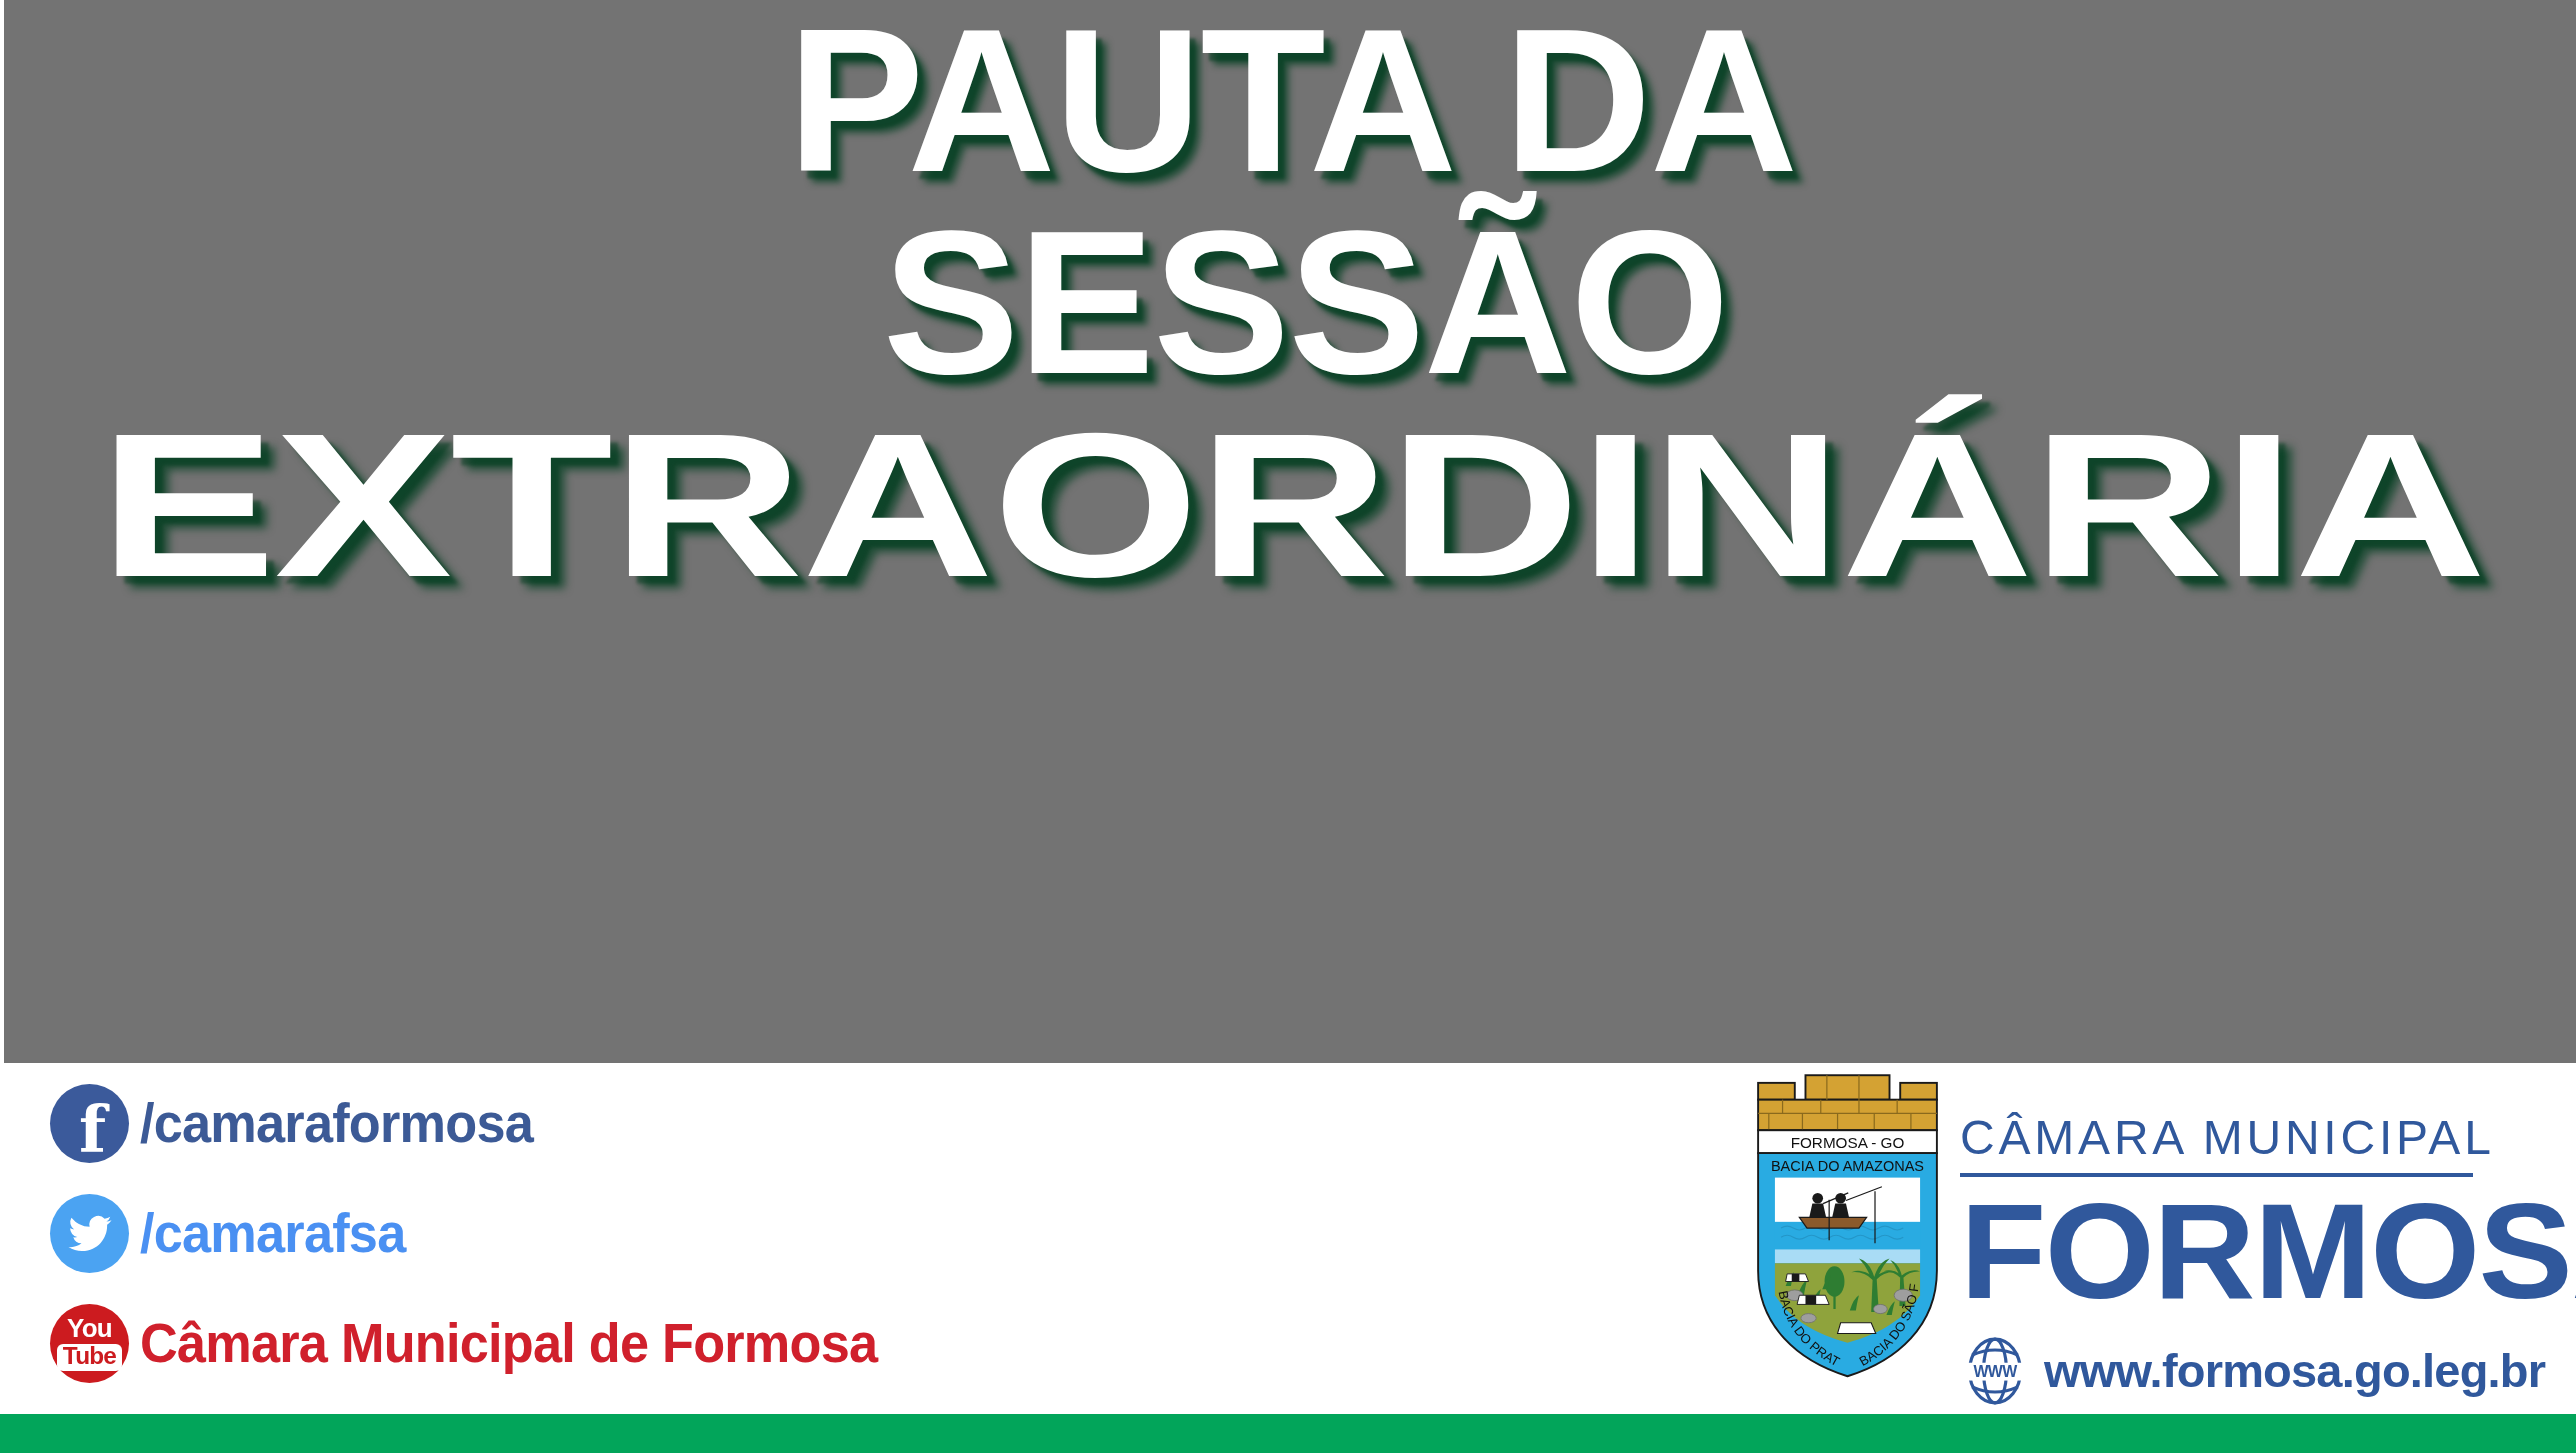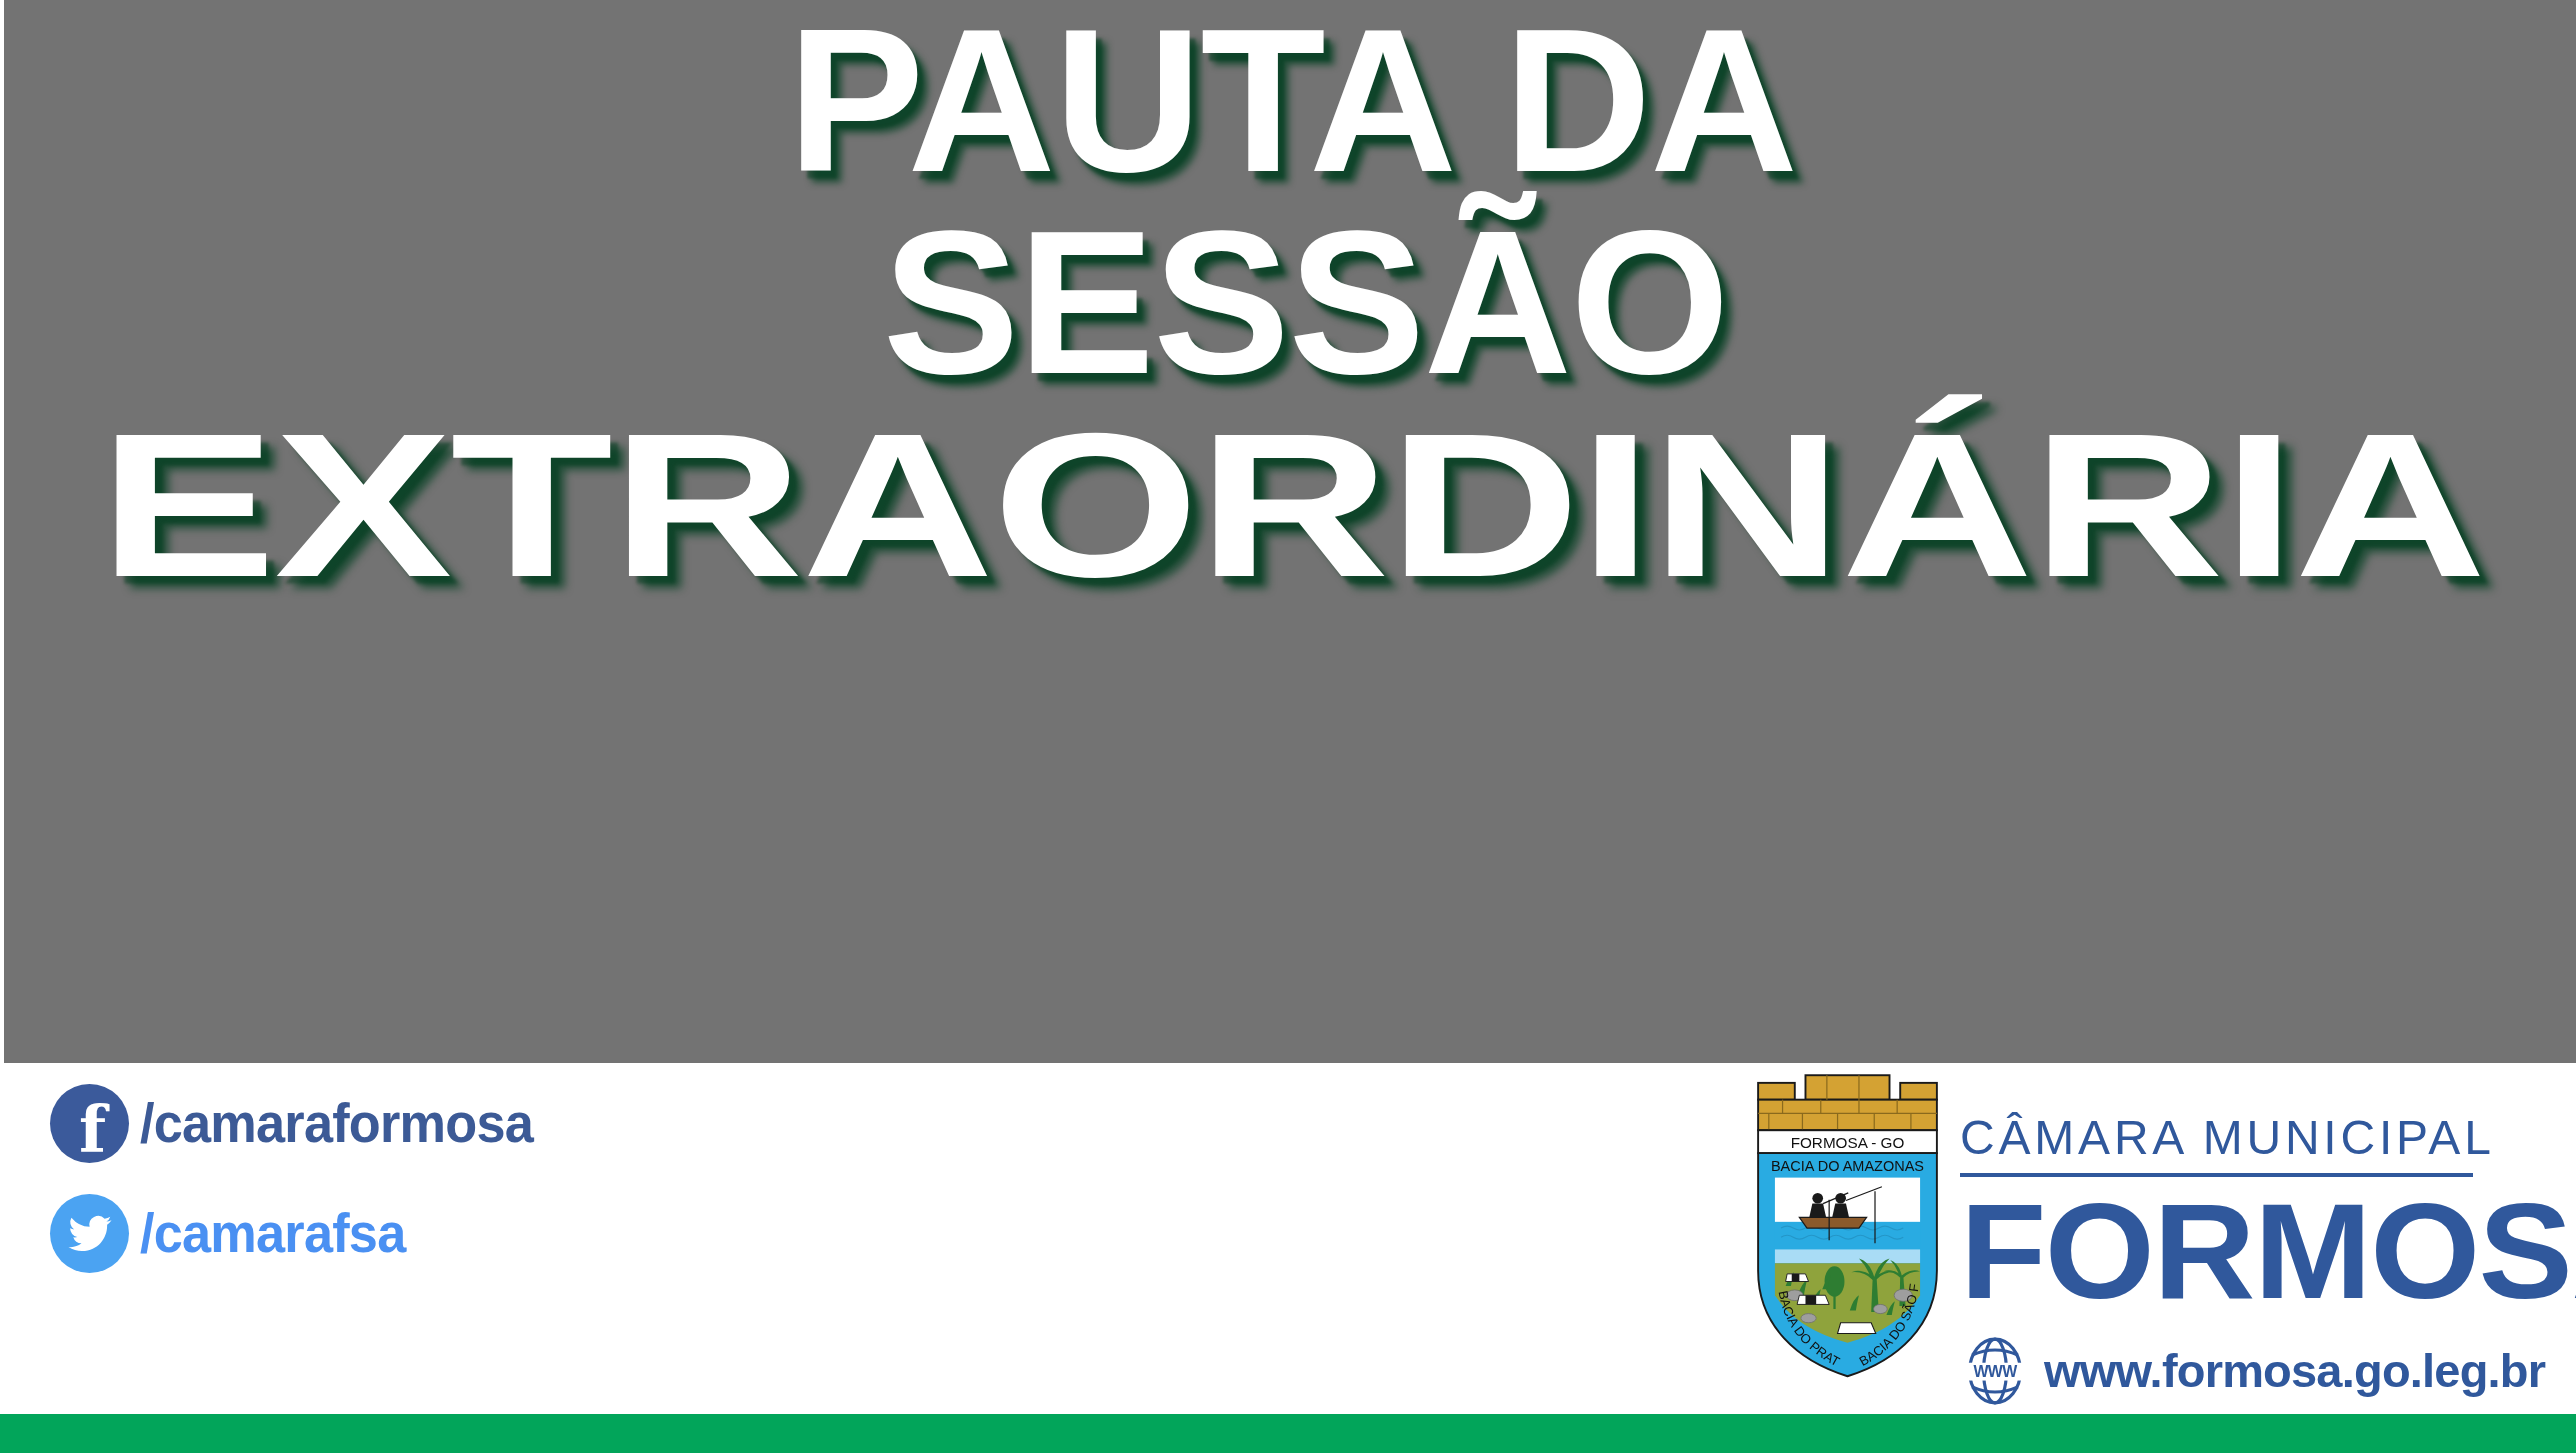--- a/index.html
+++ b/index.html
@@ -265,20 +265,29 @@
             <path fill="#ffffff" d="M23.95 4.57a10 10 0 0 1-2.82.78 4.96 4.96 0 0 0 2.16-2.72
                      c-.95.56-2 .96-3.12 1.18a4.92 4.92 0 0 0-8.38 4.48A13.96 13.96 0 0 1 1.64 3.16
                      a4.92 4.92 0 0 0 1.52 6.57 4.9 4.9 0 0 1-2.23-.61v.06a4.92 4.92 0 0 0 3.95 4.83
                      4.95 4.95 0 0 1-2.22.08 4.93 4.93 0 0 0 4.6 3.42A9.88 9.88 0 0 1 0 19.54
                      a13.94 13.94 0 0 0 7.55 2.21c9.06 0 14-7.5 14-14v-.64c.96-.7 1.8-1.56 2.46-2.54z"></path>
           </svg>
         </div>
         <div class="social-text text-tw">/camarafsa</div>
       </div>
 
+      <div class="social-row">
+        <div class="social-badge badge-yt">
+          <div class="yt-mark">
+            <div class="yt-you">You</div>
+            <div class="yt-tube">Tube</div>
+          </div>
+        </div>
+        <div class="social-text text-yt">Câmara Municipal de Formosa</div>
+      </div>
 
     </div>
 
     <div id="brand">
 
       <svg id="crest" viewBox="0 0 250 420">
 
         <g stroke="#1A1A1A" stroke-width="2.5">
           <rect x="8" y="22" width="48" height="22" fill="#D4A233"></rect>
           <rect x="70" y="12" width="110" height="32" fill="#D4A233"></rect>

